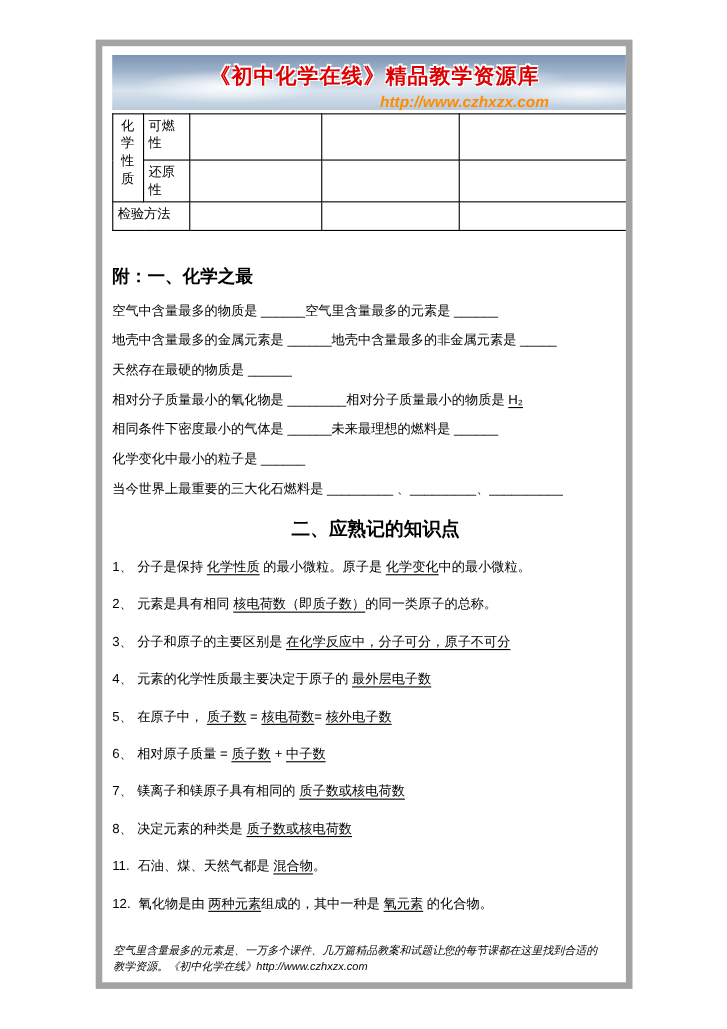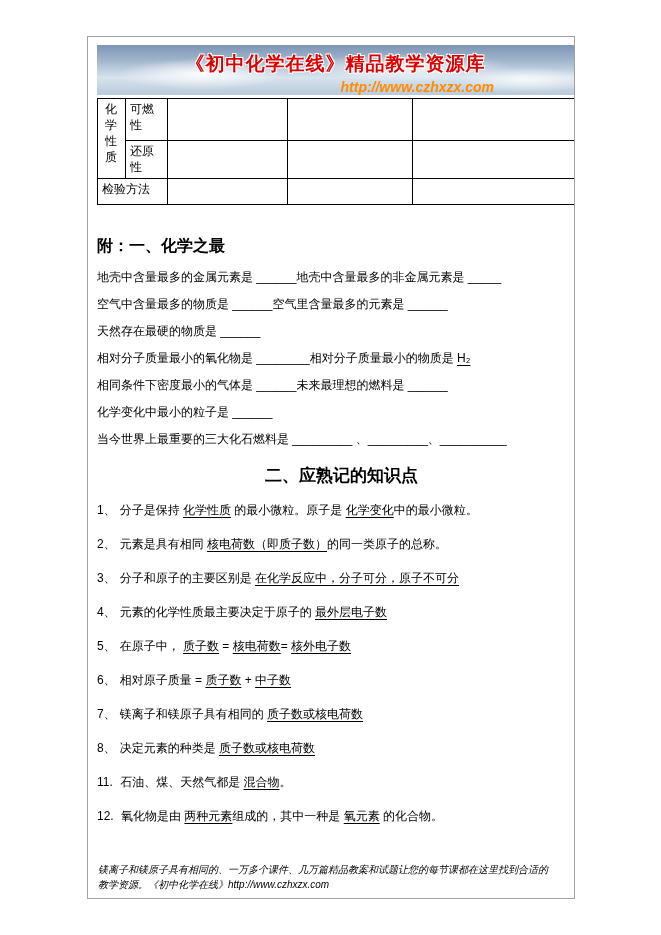--- a/index.html
+++ b/index.html
@@ -8,21 +8,21 @@
     width: 661px; height: 935px;
     background: #ffffff;
     font-family: "Liberation Sans", sans-serif;
     color: #000;
     position: relative;
     overflow: hidden;
   }
   .frame {
     position: absolute; left: 87px; top: 36px;
     width: 488px; height: 863px;
-    border: 1px solid #a3a3a3;
+    border: 6px solid #a3a3a3;
     padding-left: 9px;
     overflow: hidden;
   }
   .banner {
     position: relative;
     margin-top: 8px;
     width: 477px; height: 50px;
     background:
       radial-gradient(ellipse 120px 22px at 22% 58%, rgba(255,255,255,.95), rgba(255,255,255,0) 70%),
       radial-gradient(ellipse 150px 20px at 65% 45%, rgba(255,255,255,.85), rgba(255,255,255,0) 70%),
@@ -102,22 +102,22 @@
       <td colspan="2">检验方法</td>
       <td></td>
       <td></td>
       <td></td>
     </tr>
   </tbody>
     </table>
 
   <div class="h-extremes">附：一、化学之最</div>
   <div class="extremes" id="extremes">
+      <div class="xline"><span>空气中含量最多的物质是 </span><span class="blank">______</span><span>空气里含量最多的元素是 </span><span class="blank">______</span></div>
       <div class="xline"><span>地壳中含量最多的金属元素是 </span><span class="blank">______</span><span>地壳中含量最多的非金属元素是 </span><span class="blank">_____</span></div>
-      <div class="xline"><span>空气中含量最多的物质是 </span><span class="blank">______</span><span>空气里含量最多的元素是 </span><span class="blank">______</span></div>
       <div class="xline"><span>天然存在最硬的物质是 </span><span class="blank">______</span></div>
       <div class="xline"><span>相对分子质量最小的氧化物是 </span><span class="blank">________</span><span>相对分子质量最小的物质是 </span><span class="u">H₂</span></div>
       <div class="xline"><span>相同条件下密度最小的气体是 </span><span class="blank">______</span><span>未来最理想的燃料是 </span><span class="blank">______</span></div>
       <div class="xline"><span>化学变化中最小的粒子是 </span><span class="blank">______</span></div>
       <div class="xline"><span>当今世界上最重要的三大化石燃料是 </span><span class="blank">_________</span><span> 、</span><span class="blank">_________</span><span>、</span><span class="blank">__________</span></div>
     </div>
 
   <div class="h-points">二、应熟记的知识点</div>
   <div class="points" id="points">
       <div class="pitem"><span class="num">1、</span><span>分子是保持 </span><span class="u">化学性质</span><span> 的最小微粒。原子是 </span><span class="u">化学变化</span><span>中的最小微粒。</span></div>
@@ -126,17 +126,17 @@
       <div class="pitem"><span class="num">4、</span><span>元素的化学性质最主要决定于原子的 </span><span class="u">最外层电子数</span></div>
       <div class="pitem"><span class="num">5、</span><span>在原子中， </span><span class="u">质子数</span><span> = </span><span class="u">核电荷数</span><span>= </span><span class="u">核外电子数</span></div>
       <div class="pitem"><span class="num">6、</span><span>相对原子质量 = </span><span class="u">质子数</span><span> + </span><span class="u">中子数</span></div>
       <div class="pitem"><span class="num">7、</span><span>镁离子和镁原子具有相同的 </span><span class="u">质子数或核电荷数</span></div>
       <div class="pitem"><span class="num">8、</span><span>决定元素的种类是 </span><span class="u">质子数或核电荷数</span></div>
       <div class="pitem"><span class="num">11.</span><span> 石油、煤、天然气都是 </span><span class="u">混合物</span><span>。</span></div>
       <div class="pitem"><span class="num">12.</span><span> 氧化物是由 </span><span class="u">两种元素</span><span>组成的，其中一种是 </span><span class="u">氧元素</span><span> 的化合物。</span></div>
     </div>
 
   <div class="footer">
-    <div>镁离子和镁原子具有相同的、一万多个课件、几万篇精品教案和试题让您的每节课都在这里找到合适的</div>
+    <div>空气里含量最多的元素是、一万多个课件、几万篇精品教案和试题让您的每节课都在这里找到合适的</div>
     <div>教学资源。《初中化学在线》http://www.czhxzx.com</div>
   </div>
 
 </div>
 
 </body></html>

